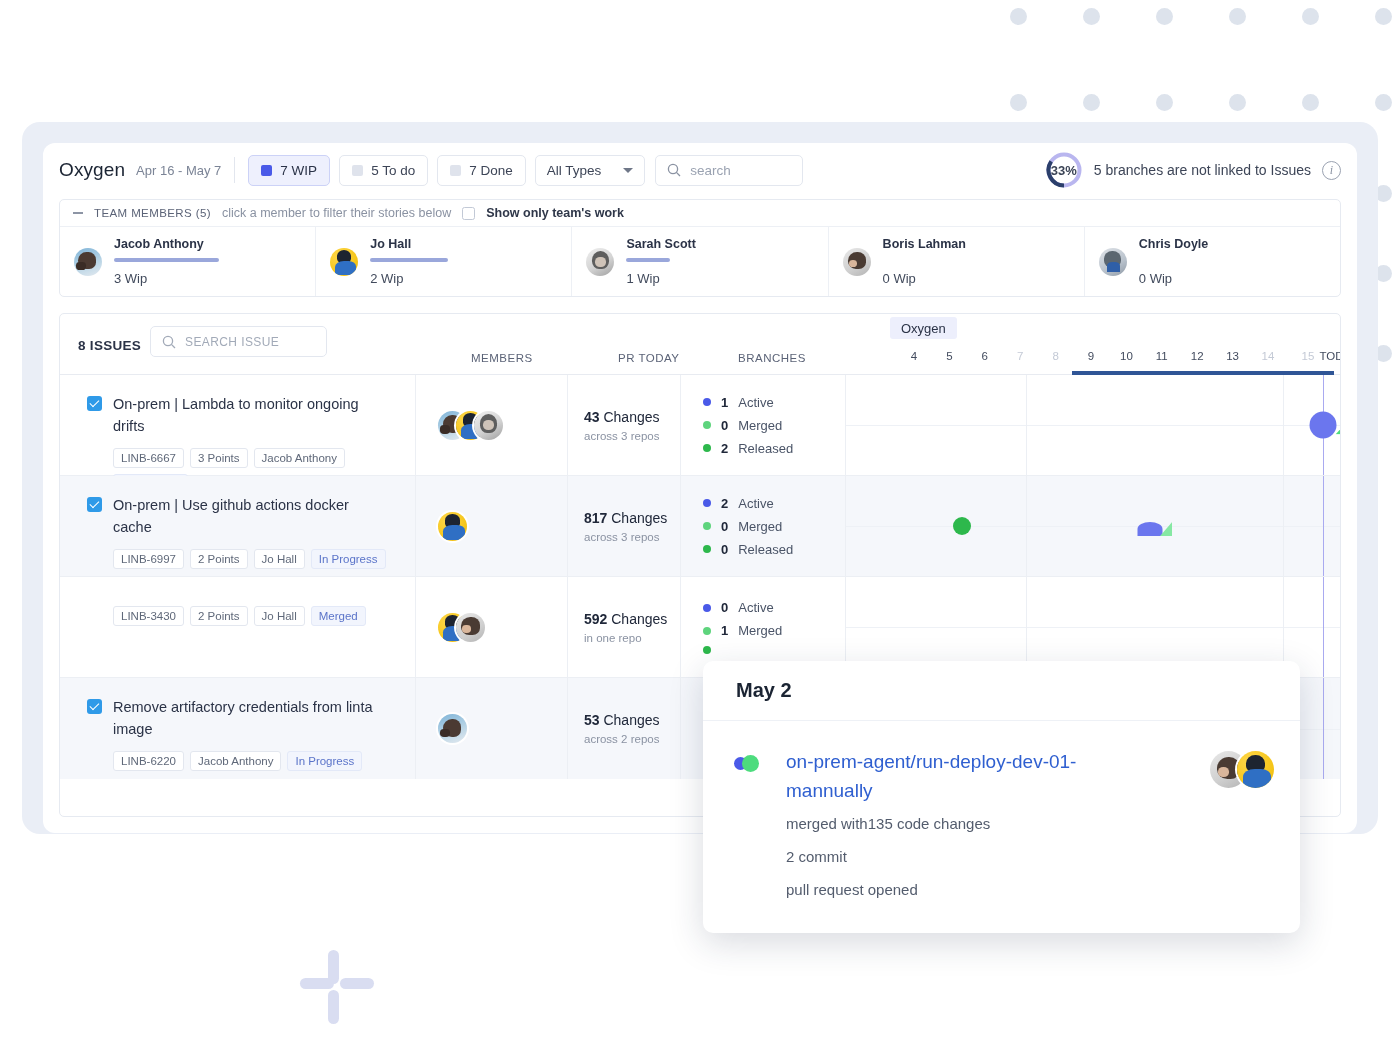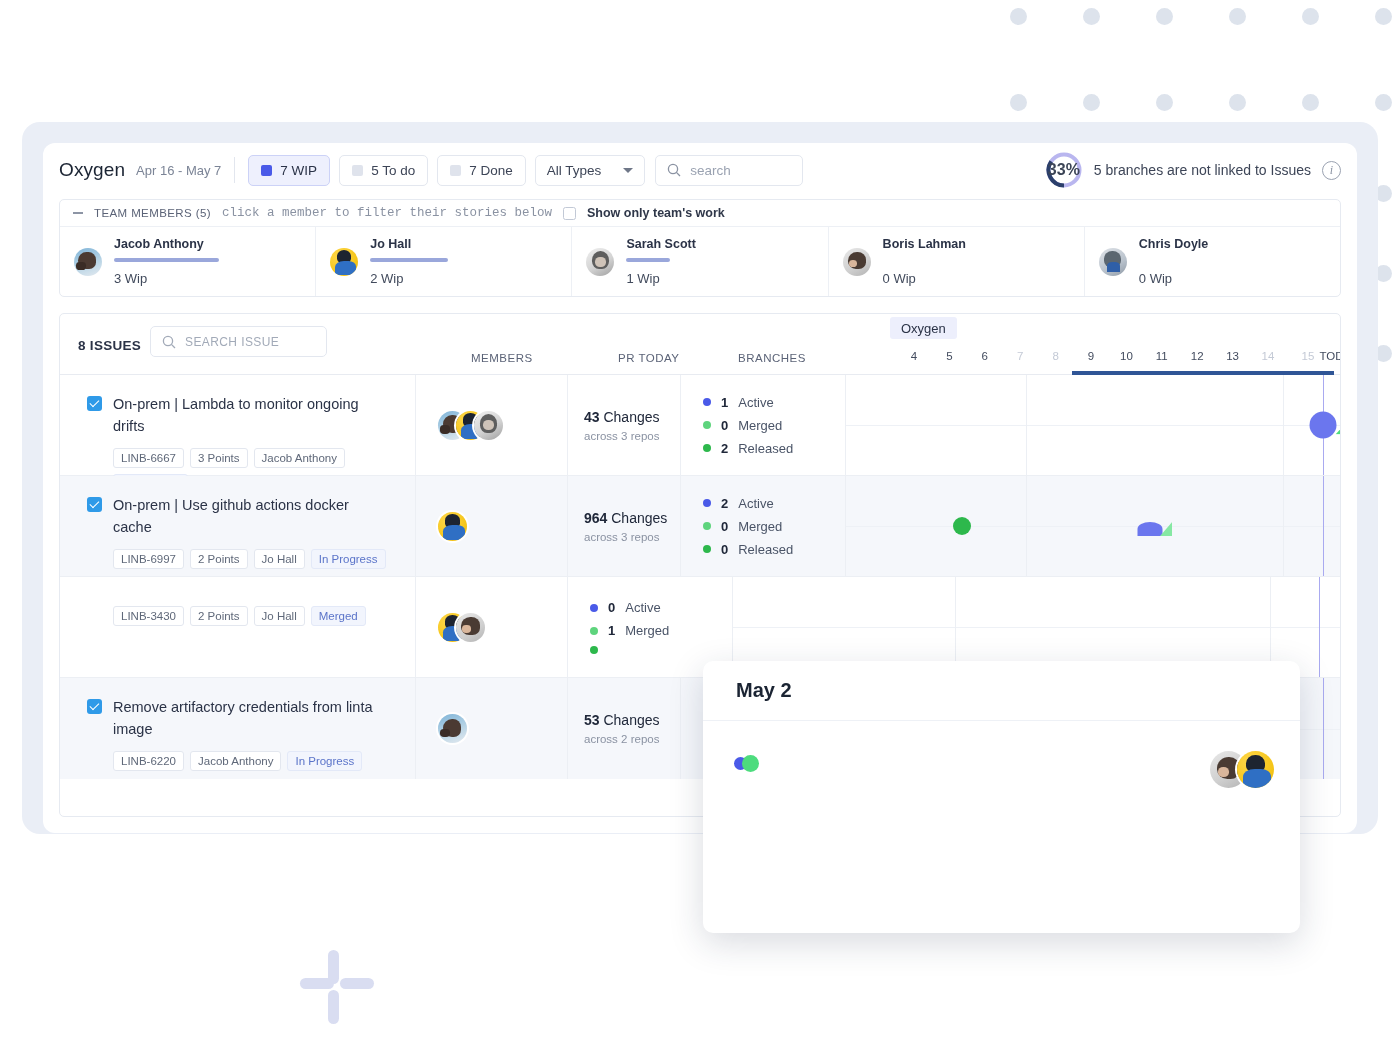--- a/index.html
+++ b/index.html
@@ -61,41 +61,41 @@
   .searchbox {
     height: 31px; width: 148px; display: flex; align-items: center; gap: 9px;
     border: 1px solid #e3e7ef; border-radius: 5px; padding: 0 11px; background: #fff; cursor: text;
   }
   .searchbox span.ph { font-size: 13.5px; color: #9aa2b1; }
   .hdr-right { margin-left: auto; display: flex; align-items: center; gap: 11px; }
   .ring { position: relative; width: 38px; height: 38px; }
   .ring svg { display: block; }
   .ring b {
     position: absolute; inset: 0; display: flex; align-items: center; justify-content: center;
-    font-size: 16px; color: #3b4456; font-weight: bold;
+    font-size: 13px; color: #3b4456; font-weight: bold;
   }
   .hdr-note { font-size: 14px; color: #3d4557; }
   .info-i {
     width: 19px; height: 19px; border-radius: 50%; border: 1.4px solid #9aa2b1;
     color: #8a92a2; font-size: 12px; font-style: italic;
     display: flex; align-items: center; justify-content: center; font-family: "Liberation Serif", serif; cursor: pointer;
   }
 
   
   .team {
     position: absolute; left: 16px; top: 56px; width: 1282px; height: 98px;
     border: 1px solid #e6eaf1; border-radius: 5px; background: #fff;
   }
   .team-top {
     height: 27px; display: flex; align-items: center; gap: 11px;
     padding: 0 13px; border-bottom: 1px solid #edf0f5;
   }
   .minus { width: 10px; height: 1.6px; background: #8d95a5; display: block; cursor: pointer; }
   .team-label { font-size: 11.5px; color: #5b6377; letter-spacing: .4px; }
-  .team-hint { font-size: 12.5px; color: #8a92a2; font-family: Liberation Mono, monospace; }
+  .team-hint { font-size: 12.5px; color: #8a92a2; }
   .cbox { width: 13px; height: 13px; border: 1.4px solid #c2c9d6; border-radius: 2.5px; background: #fff; cursor: pointer; }
   .team-strong { font-size: 12.5px; color: #2f3749; font-weight: bold; }
   .team-row { display: flex; height: 69px; }
   .member { flex: 1; display: flex; align-items: center; gap: 12px; padding: 0 14px; border-right: 1px solid #edf0f5; cursor: pointer; }
   .member:last-child { border-right: none; }
   .m-name { font-size: 12.5px; color: #2b3347; font-weight: bold; margin-bottom: 7px; }
   .m-bar { height: 4px; border-radius: 2px; background: #9aa7db; margin-bottom: 9px; }
   .m-wip { font-size: 13px; color: #414a5c; }
 
   
@@ -435,21 +435,21 @@
                 <span class="tag">Jo Hall</span>
                 <span class="tag status">In Progress</span>
               </div>
             </div>
             <div class="c-members">
               <div class="av-stack">
                 <span class="av av-ring jo" style="width: 29px; height: 29px;"></span>
               </div>
             </div>
             <div class="c-prsize">
-              <div class="pr-main"><b>964</b> <span>Changes</span></div>
+              <div class="pr-main"><b>817</b> <span>Changes</span></div>
               <div class="pr-sub">across 3 repos</div>
             </div>
             <div class="c-branch">
               <div class="br-line">
                 <span class="dot active"></span>
                 <b>2</b>
                 <span>Active</span>
               </div>
               <div class="br-line">
                 <span class="dot merged"></span>
@@ -479,20 +479,24 @@
                 <span class="tag">2 Points</span>
                 <span class="tag">Jo Hall</span>
                 <span class="tag status">Merged</span>
               </div>
             </div>
             <div class="c-members">
               <div class="av-stack">
                 <span class="av av-ring jo" style="width: 29px; height: 29px;"></span>
                 <span class="av av-ring boris" style="width: 29px; height: 29px;"></span>
               </div>
+            </div>
+            <div class="c-prsize">
+              <div class="pr-main"><b>592</b> <span>Changes</span></div>
+              <div class="pr-sub">in one repo</div>
             </div>
             <div class="c-branch">
               <div class="br-line">
                 <span class="dot active"></span>
                 <b>0</b>
                 <span>Active</span>
               </div>
               <div class="br-line">
                 <span class="dot merged"></span>
                 <b>1</b>
@@ -547,20 +551,26 @@
 
   <div class="tooltip">
     <div class="tt-head">
       <span class="tt-date">May 2</span>
     </div>
     <div class="tt-body">
       <span class="tt-dots">
         <i class="b"></i>
           <i class="g"></i>
       </span>
+      <div>
+        <div class="tt-link">on-prem-agent/run-deploy-dev-01-mannually</div>
+        <div class="tt-meta">merged with135 code changes</div>
+        <div class="tt-meta">2 commit</div>
+        <div class="tt-meta">pull request opened</div>
+      </div>
       <div class="tt-avs" id="tt-avs">
           <span class="av av-ring boris" style="width: 37px; height: 37px;"></span>
           <span class="av av-ring jo" style="width: 37px; height: 37px;"></span>
         </div>
     </div>
   </div>
 
 </div>
 
 </body></html>

